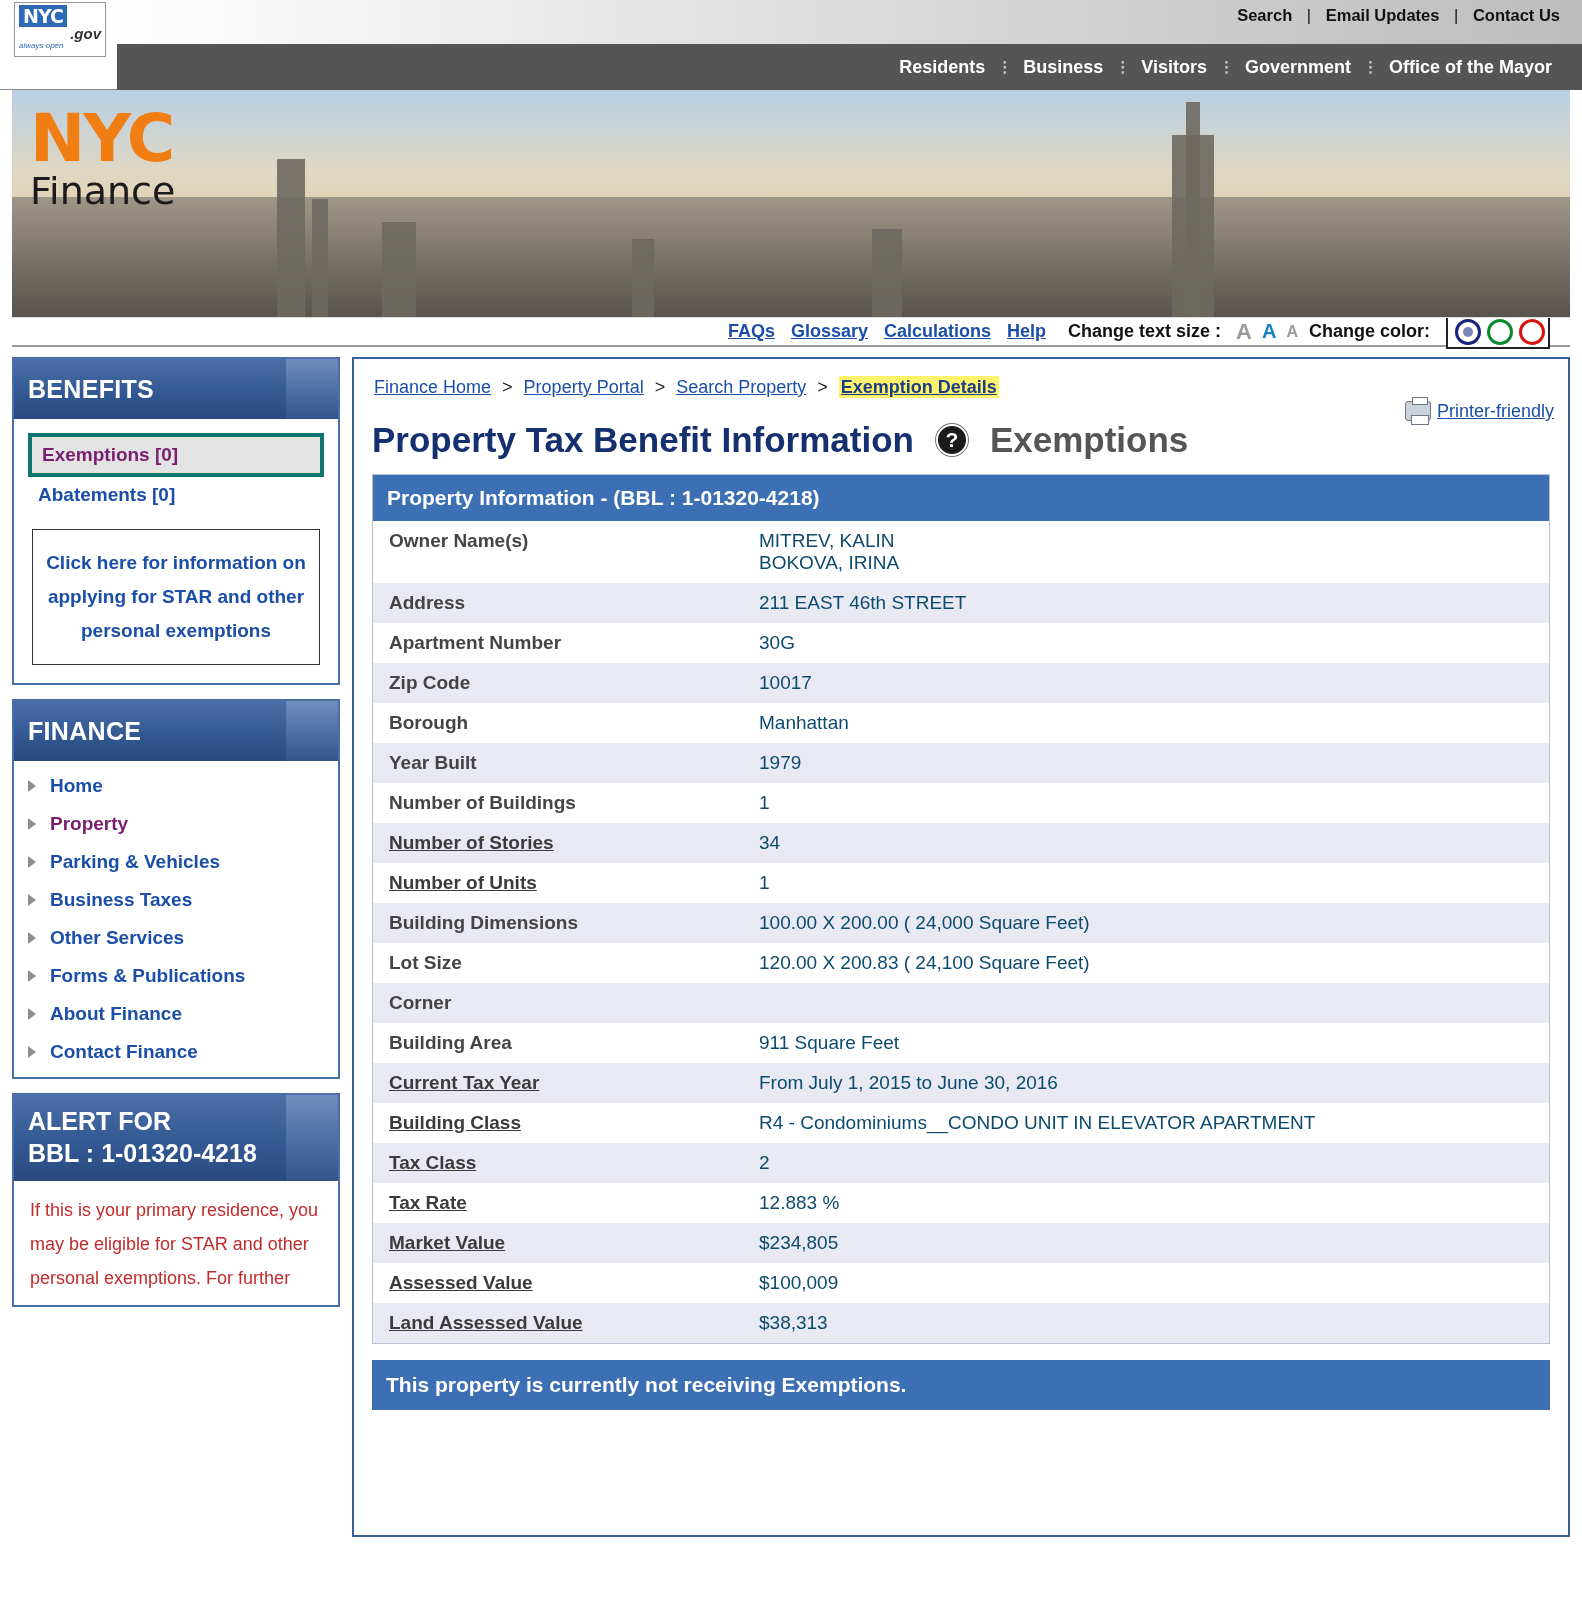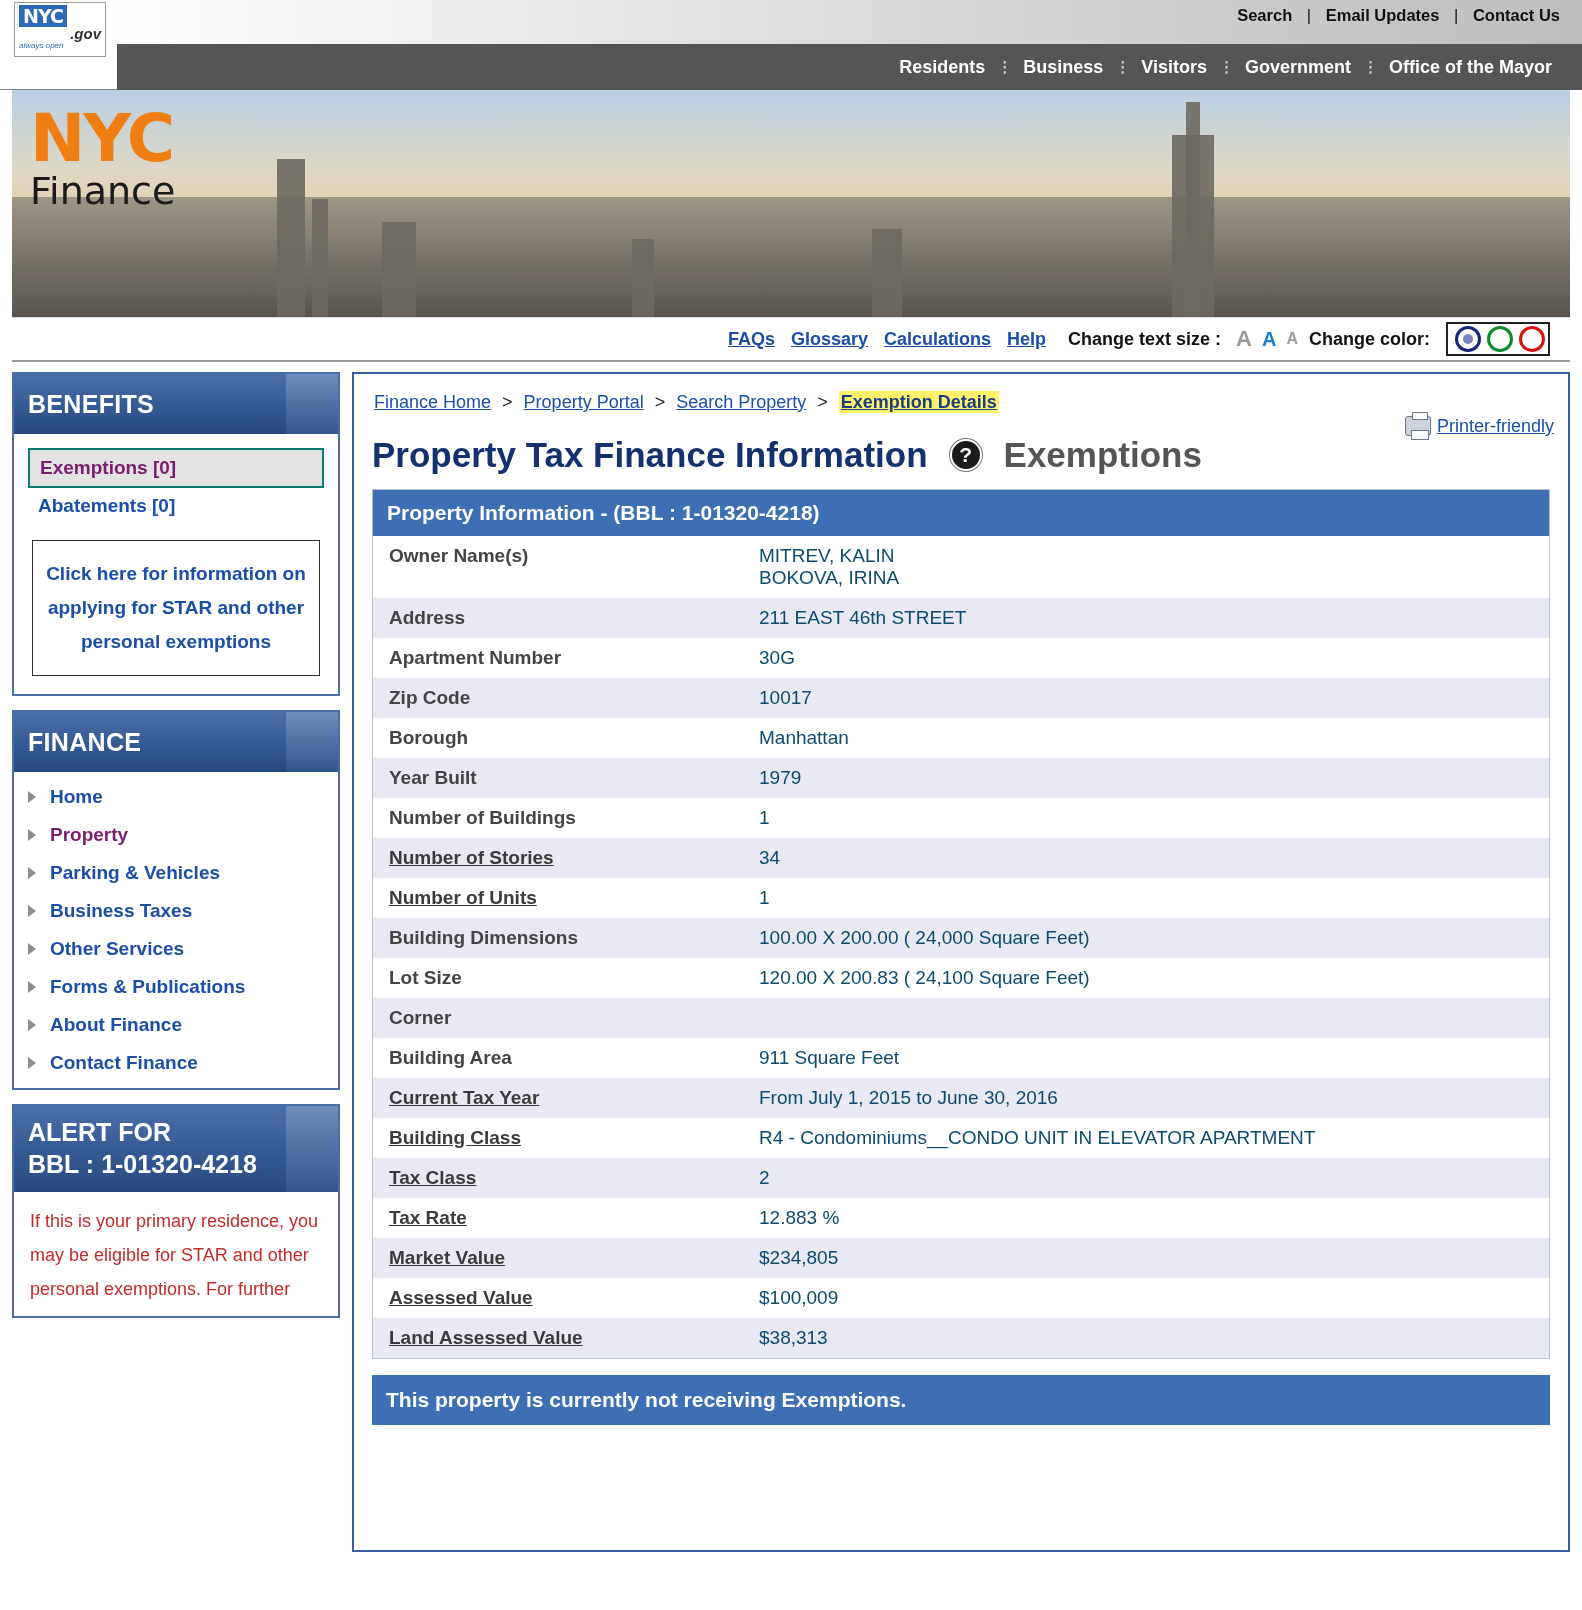--- a/index.html
+++ b/index.html
@@ -139,21 +139,21 @@
   }
   .finance-mark .fin {
     color: #1b1b1b;
     font-size: 38px;
     line-height: 42px;
     font-family: "DejaVu Sans", sans-serif;
   }
 
   
   .toolsrow {
-    height: 44px;
+    height: 29px;
     margin: 0 12px;
     border-bottom: 2px solid #999;
     display: flex;
     align-items: center;
     justify-content: flex-end;
     padding-right: 20px;
     font-size: 18px;
     background: #fff;
   }
   .toolsrow a {
@@ -242,21 +242,21 @@
 
   .ben-item {
     font-size: 19px;
     font-weight: bold;
     padding: 7px 10px;
     color: #1a4ea8;
   }
   .ben-item.active {
     color: #7a1d6e;
     background: #e3e3e3;
-    border: 2px solid #0f766e;
+    border: 4px solid #0f766e;
   }
   .star-box {
     border: 1px solid #333;
     margin: 16px 4px 0 4px;
     padding: 16px 2px;
     text-align: center;
     color: #1a4ea8;
     font-weight: bold;
     font-size: 19px;
     line-height: 34px;
@@ -542,21 +542,21 @@
         <span class="gt">&gt;</span>
         <span class="cur">Exemption Details</span>
       </div>
 
       <a class="printer">
         <span class="printer-icon"></span>
         <span>Printer-friendly</span>
       </a>
 
       <h1 class="title">
-        <span>Property Tax Finance Information</span>
+        <span>Property Tax Benefit Information</span>
         <span class="help-icon">?</span>
         <span class="sub">Exemptions</span>
       </h1>
 
       <div class="table-wrap">
         <div class="tbl-hd">Property Information - (BBL : 1-01320-4218)</div>
         <table class="info">
           <tbody>
             <tr>
               <td class="k">Owner Name(s)</td>

